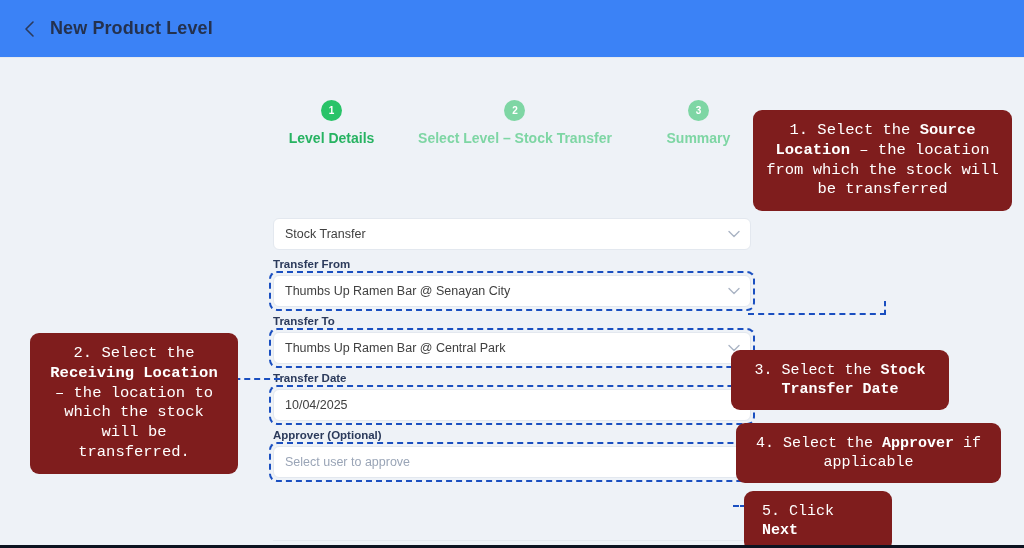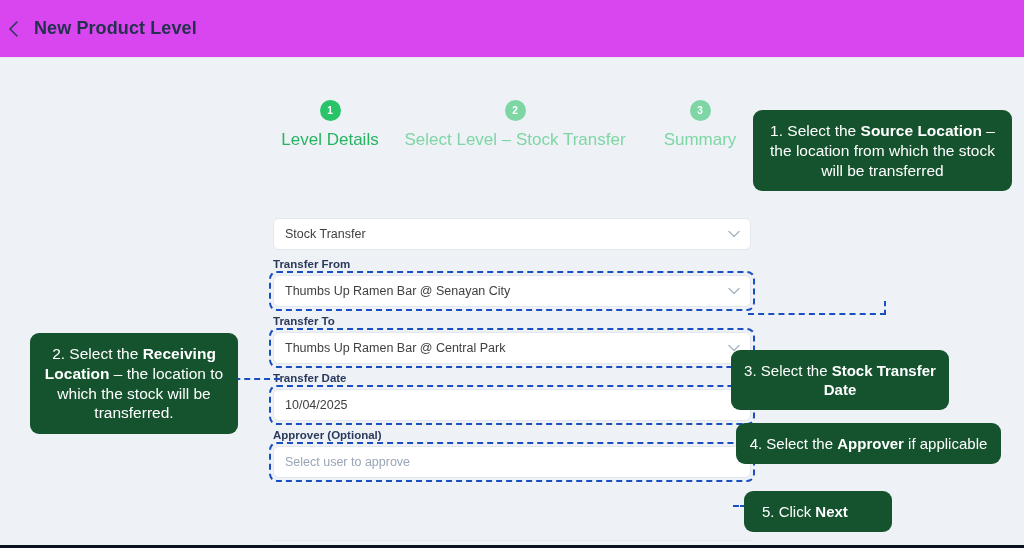--- a/index.html
+++ b/index.html
@@ -12,23 +12,24 @@
 
   body {
     font-family: "Liberation Sans", sans-serif;
     background: #eef2f7;
     position: relative;
   }
 
   
   .app-header {
     height: 58px;
-    background: #d946ef;
-    display: flex;
-    align-items: center;
+    background: #3b82f6;
+    display: flex;
+    align-items: center;
+    padding-left: 16px;
     border-bottom: 1px solid #e6eaf0;
     position: relative;
     z-index: 5;
   }
   .back-icon {
     width: 26px;
     height: 26px;
     display: flex;
     align-items: center;
     justify-content: center;
@@ -76,22 +77,22 @@
     align-items: center;
     justify-content: center;
     font-size: 10px;
     font-weight: bold;
     color: #ffffff;
   }
   .step.active .step-circle { background: #29c368; }
   .step.idle   .step-circle { background: #7ed6a4; }
   .step-label {
     margin-top: 9px;
-    font-size: 17px;
-    font-weight: normal;
+    font-size: 14px;
+    font-weight: bold;
     white-space: nowrap;
   }
   .step.active .step-label { color: #27b362; }
   .step.idle   .step-label { color: #7ed6a4; }
 
   
   .form {
     position: absolute;
     top: 160px;
     left: 273px;
@@ -147,28 +148,29 @@
     width: 478px;
     border-top: 1px solid #e3e8ef;
     padding-top: 14px;
     display: flex;
     justify-content: space-between;
   }
 
   
   .callout {
     position: absolute;
-    background: #14532d;
+    background: #7f1d1d;
     color: #ffffff;
     border-radius: 9px;
     font-size: 15.5px;
     line-height: 1.28;
     text-align: center;
     padding: 11px 13px;
     z-index: 20;
+    font-family: Liberation Mono, monospace;
   }
   .callout b { font-weight: bold; }
 
   #callout-1 { left: 753px; top: 110px; width: 259px; }
   #callout-2 { left: 30px;  top: 333px; width: 208px; }
   #callout-3 { left: 731px; top: 350px; width: 218px; font-size: 15px; }
   #callout-4 { left: 736px; top: 423px; width: 265px; font-size: 15px; }
   #callout-5 { left: 744px; top: 491px; width: 148px; font-size: 15px;
                text-align: left; padding-left: 18px; }
 

